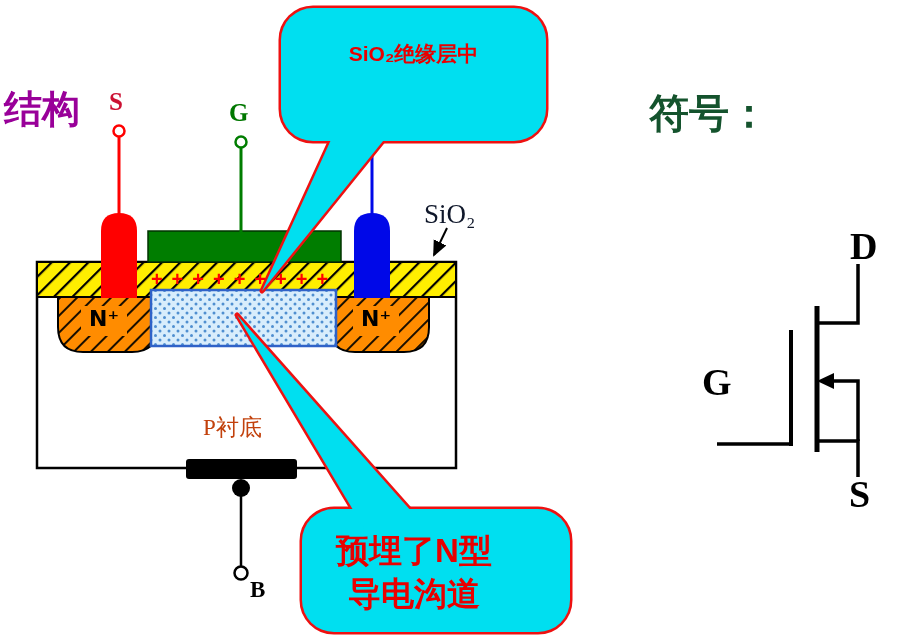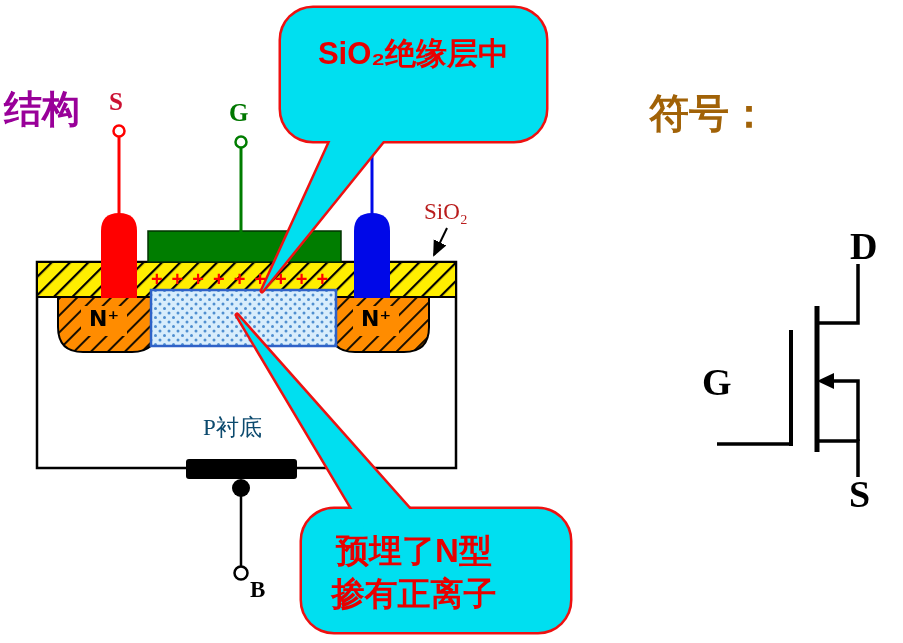--- a/index.html
+++ b/index.html
@@ -7,35 +7,35 @@
        font-family:"Liberation Sans",sans-serif;}
   .stage{position:absolute;left:0;top:0;width:903px;height:643px;}
   svg.layer{position:absolute;left:0;top:0;}
   .t{position:absolute;white-space:nowrap;}
   .structure{left:4px;top:84px;font-size:38px;font-weight:bold;color:#990099;
              font-family:"Liberation Serif",serif;}
   .s-label{left:109px;top:88px;font-size:25px;font-weight:bold;color:#cc1133;
            font-family:"Liberation Serif",serif;}
   .g-label{left:229px;top:99px;font-size:25px;font-weight:bold;color:#007700;
            font-family:"Liberation Serif",serif;}
-  .sio2{left:424px;top:199px;font-size:23px;color:#b91c1c;font-family:"Liberation Serif",serif;}
+  .sio2{left:424px;top:199px;font-size:27px;color:#0f172a;font-family:"Liberation Serif",serif;}
   .ions{left:149px;top:268px;width:190px;text-align:center;font-size:20px;font-weight:bold;
         color:#ff0000;letter-spacing:9px;}
   .npl{left:81px;top:306px;width:46px;text-align:center;font-size:22px;font-weight:bold;
        color:#000;font-family:"DejaVu Sans",sans-serif;}
   .npr{left:353px;top:306px;width:46px;text-align:center;font-size:22px;font-weight:bold;
        color:#000;font-family:"DejaVu Sans",sans-serif;}
-  .psub{left:170px;top:412px;width:125px;text-align:center;font-size:23px;color:#0c4a6e;
+  .psub{left:170px;top:412px;width:125px;text-align:center;font-size:23px;color:#c2410c;
         font-family:"Liberation Serif",serif;}
   .b-label{left:250px;top:577px;font-size:23px;font-weight:bold;color:#000;
            font-family:"Liberation Serif",serif;}
   .callout-text{position:absolute;text-align:center;font-weight:bold;color:#e80000;}
-  .callout-top{left:281px;top:34px;width:265px;font-size:31px;line-height:1.32;}
+  .callout-top{left:281px;top:40px;width:265px;font-size:21px;line-height:1.32;}
   .callout-bottom{left:302px;top:530px;width:224px;font-size:33px;line-height:1.3;}
-  .symbol-heading{left:649px;top:86px;font-size:40px;font-weight:bold;color:#a16207;}
+  .symbol-heading{left:649px;top:86px;font-size:40px;font-weight:bold;color:#14532d;}
   .sym{font-size:38px;font-weight:bold;color:#000;font-family:"Liberation Serif",serif;}
   .sym-d{left:850px;top:224px;}
   .sym-g{left:702px;top:360px;}
   .sym-s{left:849px;top:472px;}
 </style>
 </head>
 <body>
 
 <div class="stage">
 
@@ -117,21 +117,21 @@
   <div class="t npl">N⁺</div>
   <div class="t npr">N⁺</div>
   <div class="t psub">P衬底</div>
   <div class="t b-label">B</div>
 
   <div class="callout-text callout-top">
     <div>SiO₂绝缘层中</div>
   </div>
   <div class="callout-text callout-bottom">
     <div>预埋了N型</div>
-    <div>掺有正离子</div>
+    <div>导电沟道</div>
   </div>
 
   <div class="t symbol-heading">符号：</div>
   <div class="t sym sym-d">D</div>
   <div class="t sym sym-g">G</div>
   <div class="t sym sym-s">S</div>
 
 </div>
 
 </body></html>

